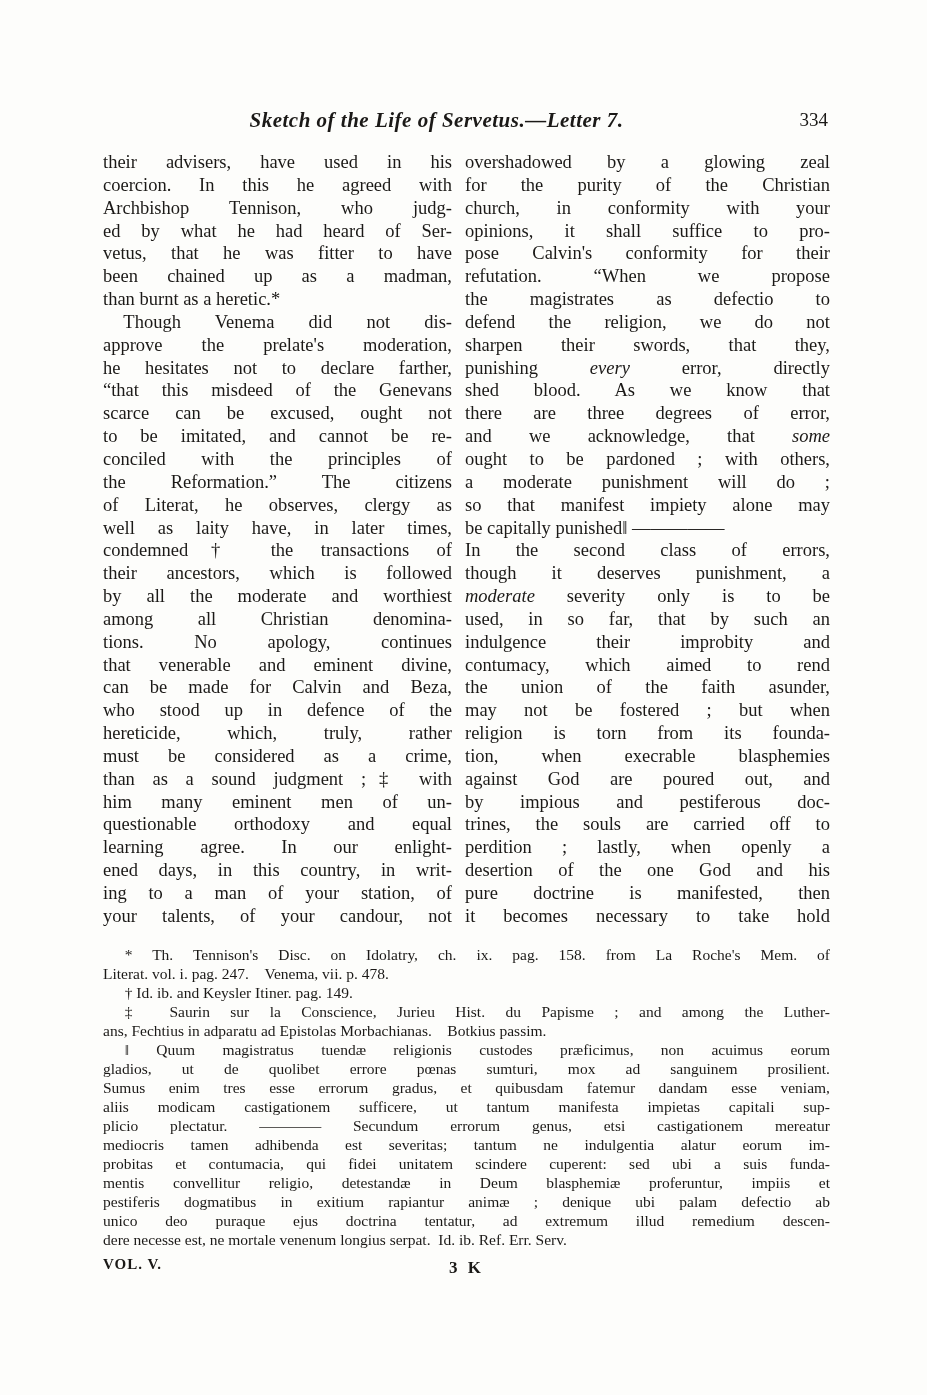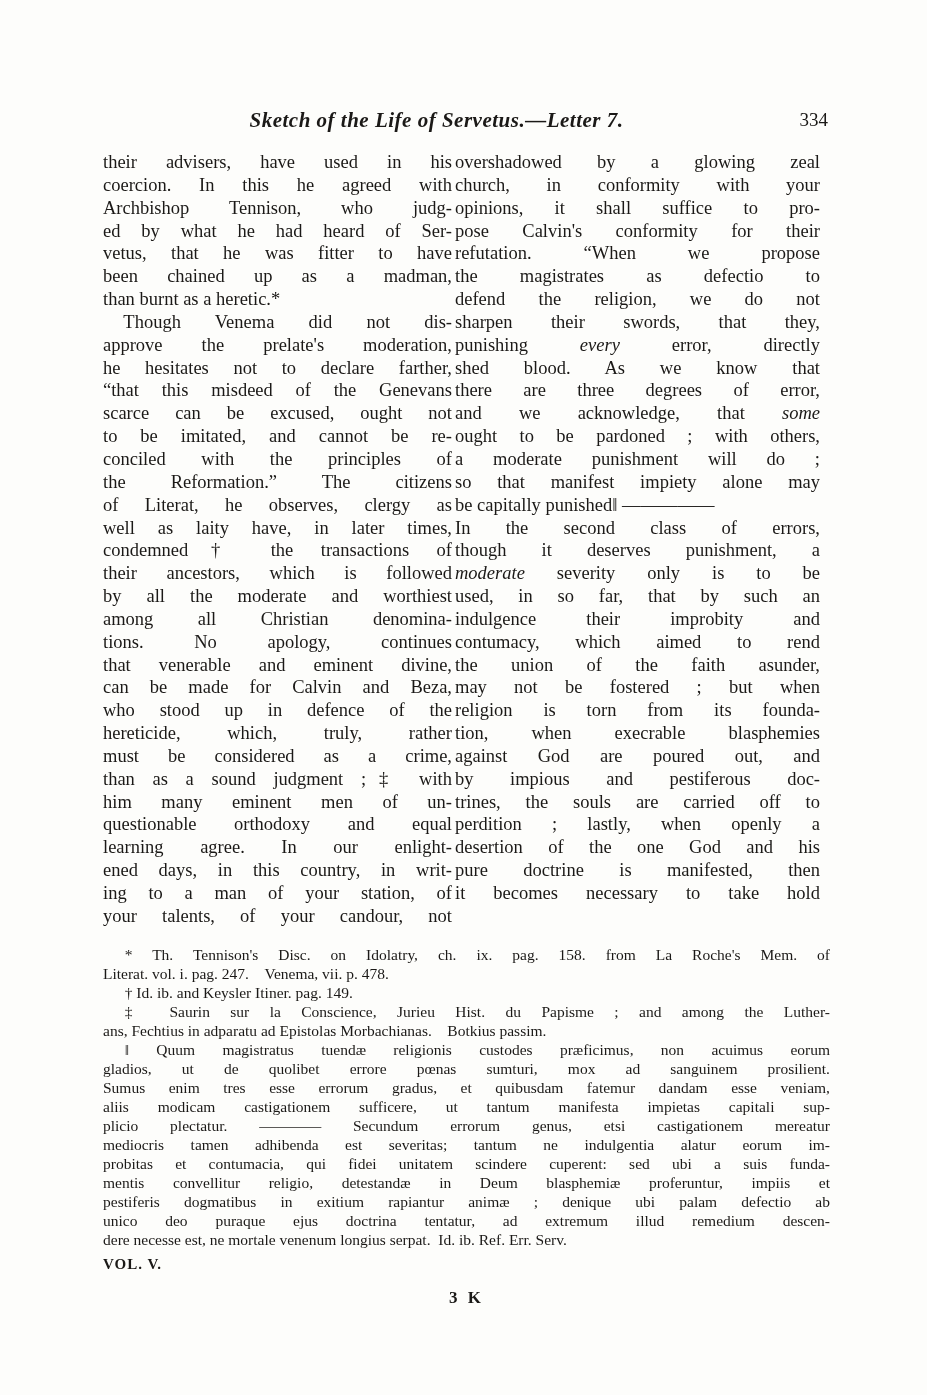--- a/index.html
+++ b/index.html
@@ -22,21 +22,21 @@
     font-size: 21px;
     letter-spacing: 0.5px;
     padding-right: 60px;
   }
   .page-number {
     position: absolute; right: 2px; top: 1px;
     font-size: 19px; font-weight: normal;
   }
 
   
-  .columns { display: flex; gap: 3px; }
+  .columns { display: flex; gap: 13px; }
   .col { overflow: hidden; }
   .col-left  { width: 349px; }
   .col-right { width: 365px; }
   .columns .line {
     font-size: 18.5px;
     line-height: 22.85px;
     text-align: justify;
     text-align-last: justify;
     white-space: normal;
   }
@@ -57,21 +57,21 @@
 
   
   .page-footer { position: relative; height: 26px; margin-top: 5px; }
   .volume-label {
     position: absolute; left: 0; top: 2px;
     font-size: 15px; font-weight: bold; letter-spacing: 1px;
   }
   .signature-mark {
     position: absolute; left: 0; right: 0; top: 4px;
     text-align: center;
-    font-size: 17px; font-weight: bold; letter-spacing: 3px; margin-top: 30px;
+    font-size: 17px; font-weight: bold; letter-spacing: 3px;
   }
 </style>
 </head>
 <body style="background: rgb(253, 253, 251); color: rgb(27, 25, 23);">
 
 <div class="sheet">
   <div class="text-block">
 
     <header class="page-header">
       <div class="page-title">Sketch of the Life of Servetus.—Letter 7.</div>
@@ -110,20 +110,21 @@
           <div class="line">than as a sound judgment ;‡ with</div>
           <div class="line">him many eminent men of un-</div>
           <div class="line">questionable orthodoxy and equal</div>
           <div class="line">learning agree.  In our enlight-</div>
           <div class="line">ened days, in this country, in writ-</div>
           <div class="line">ing to a man of your station, of</div>
           <div class="line">your talents, of your candour, not</div>
         </div>
       <div class="col col-right">
           <div class="line">overshadowed by a glowing zeal</div>
+          <div class="line">for the purity of the Christian</div>
           <div class="line">church, in conformity with your</div>
           <div class="line">opinions, it shall suffice to pro-</div>
           <div class="line">pose Calvin's conformity for their</div>
           <div class="line">refutation.  “When we propose</div>
           <div class="line">the magistrates as defectio to</div>
           <div class="line">defend the religion, we do not</div>
           <div class="line">sharpen their swords, that they,</div>
           <div class="line">punishing <em>every</em> error, directly</div>
           <div class="line">shed blood.  As we know that</div>
           <div class="line">there are three degrees of error,</div>

